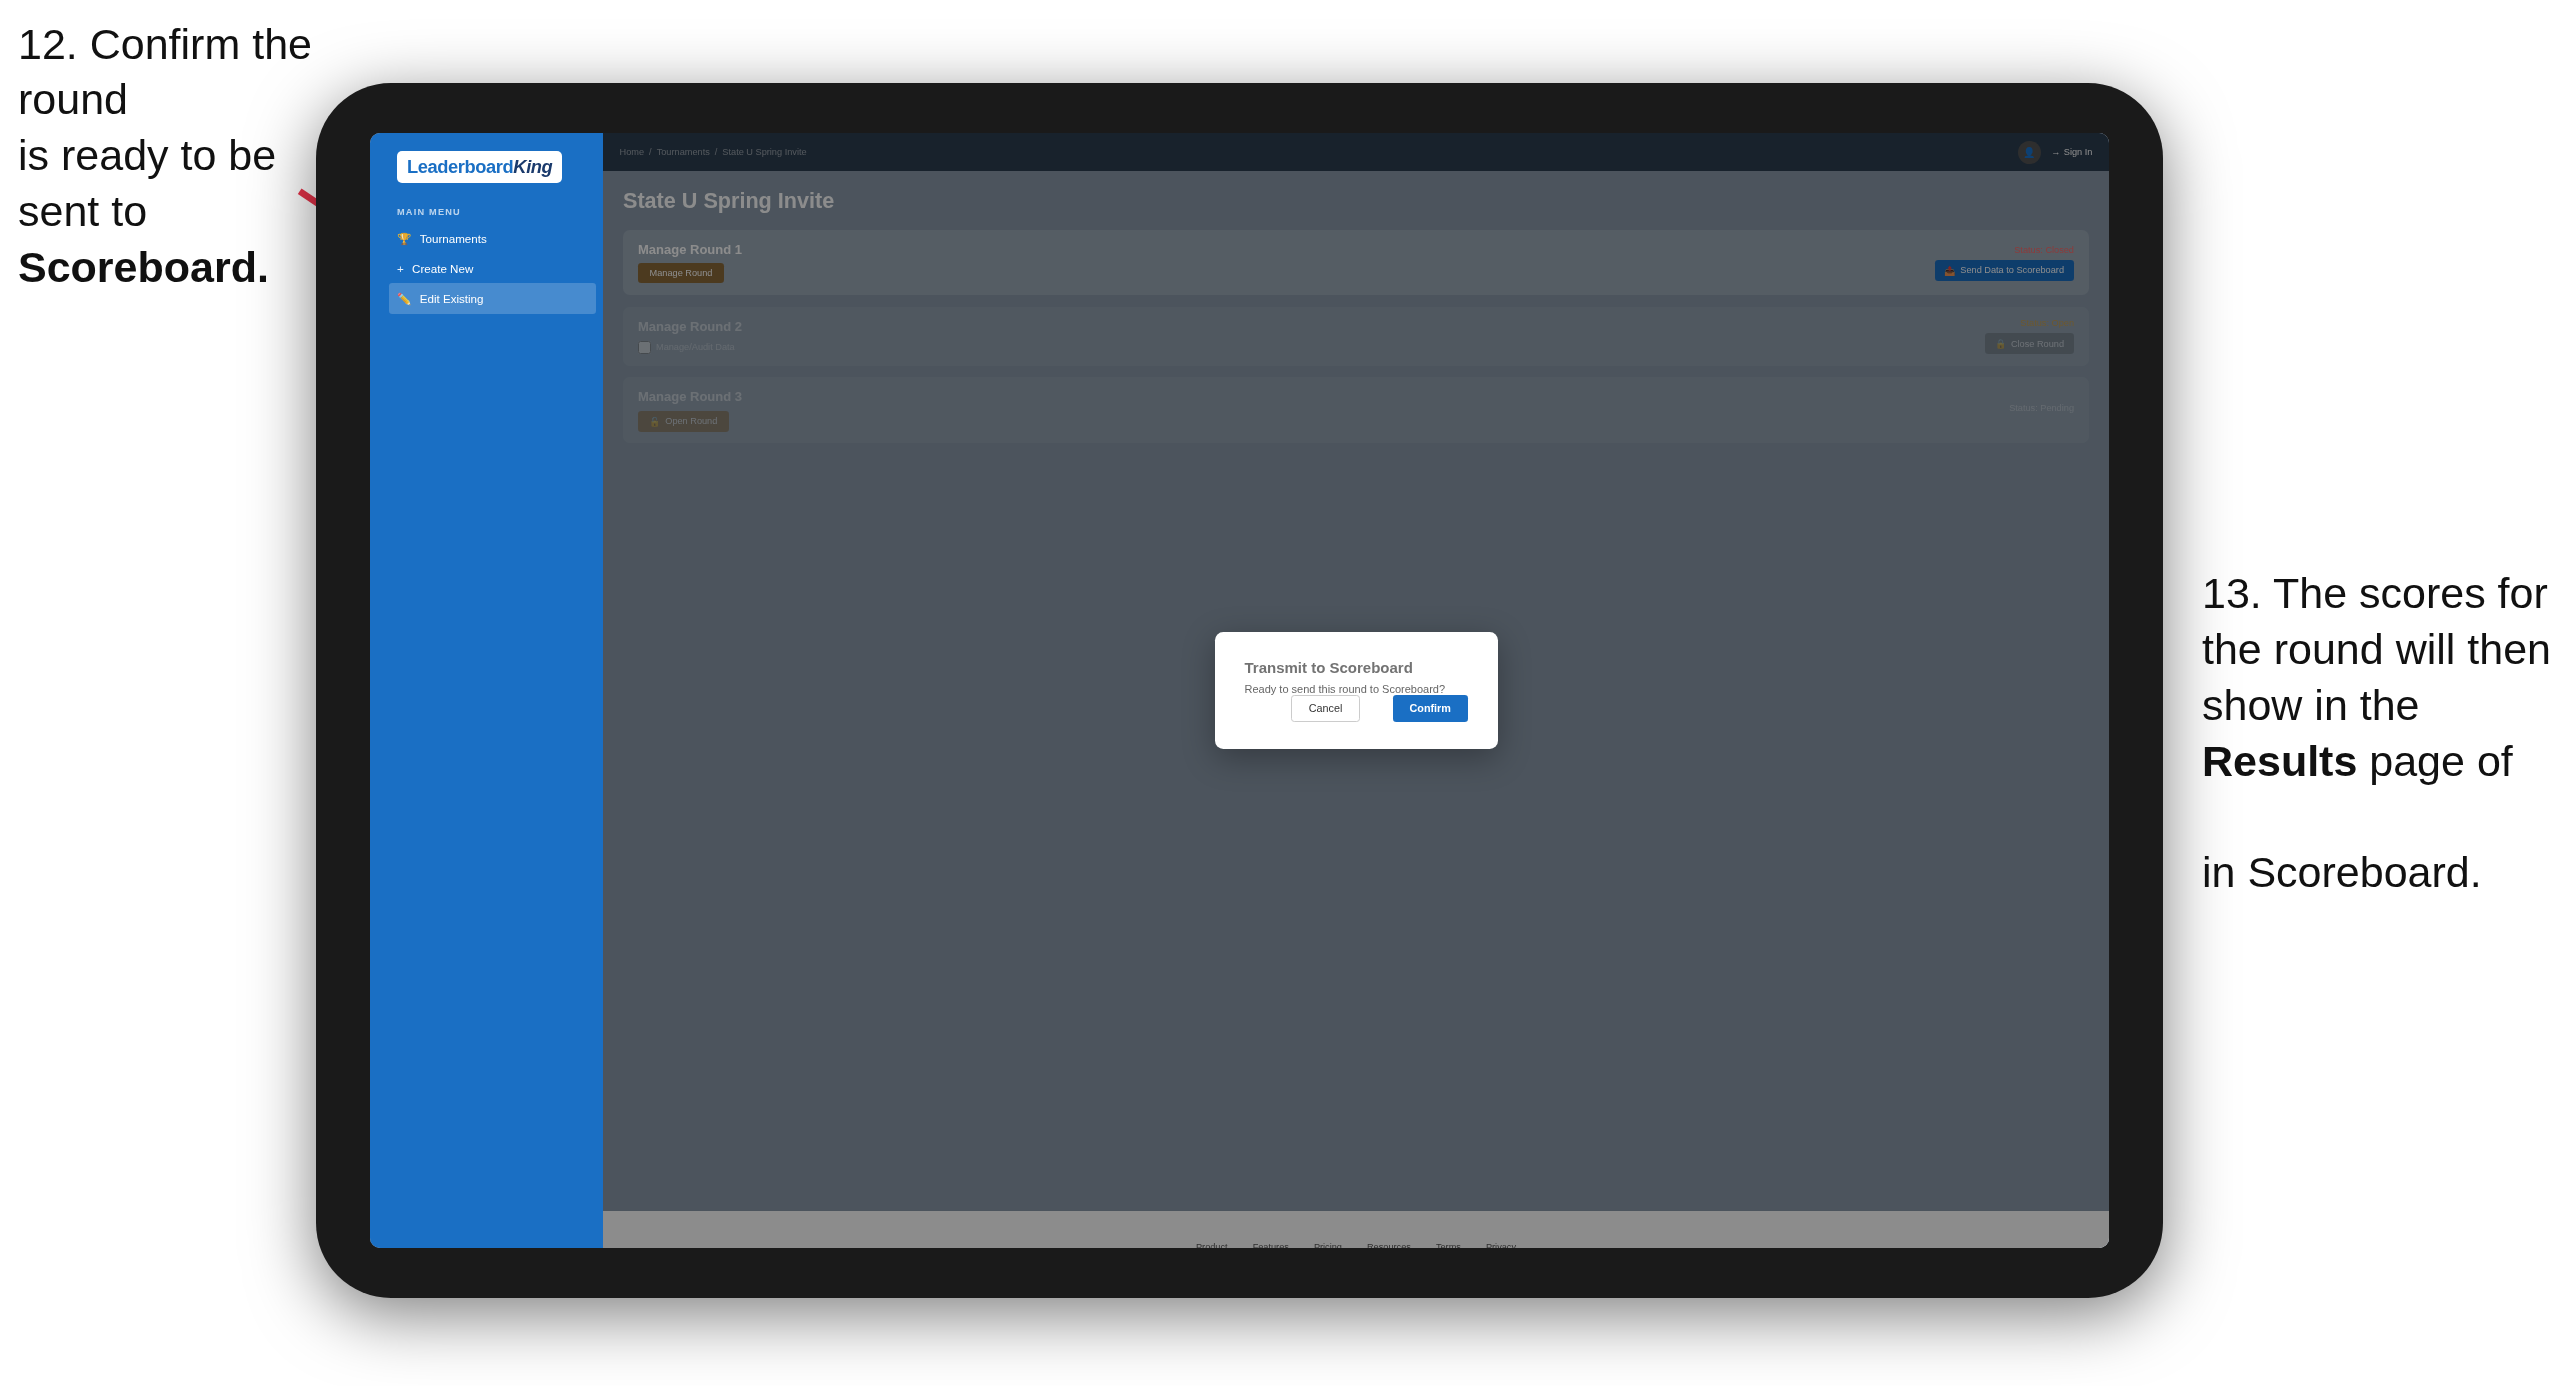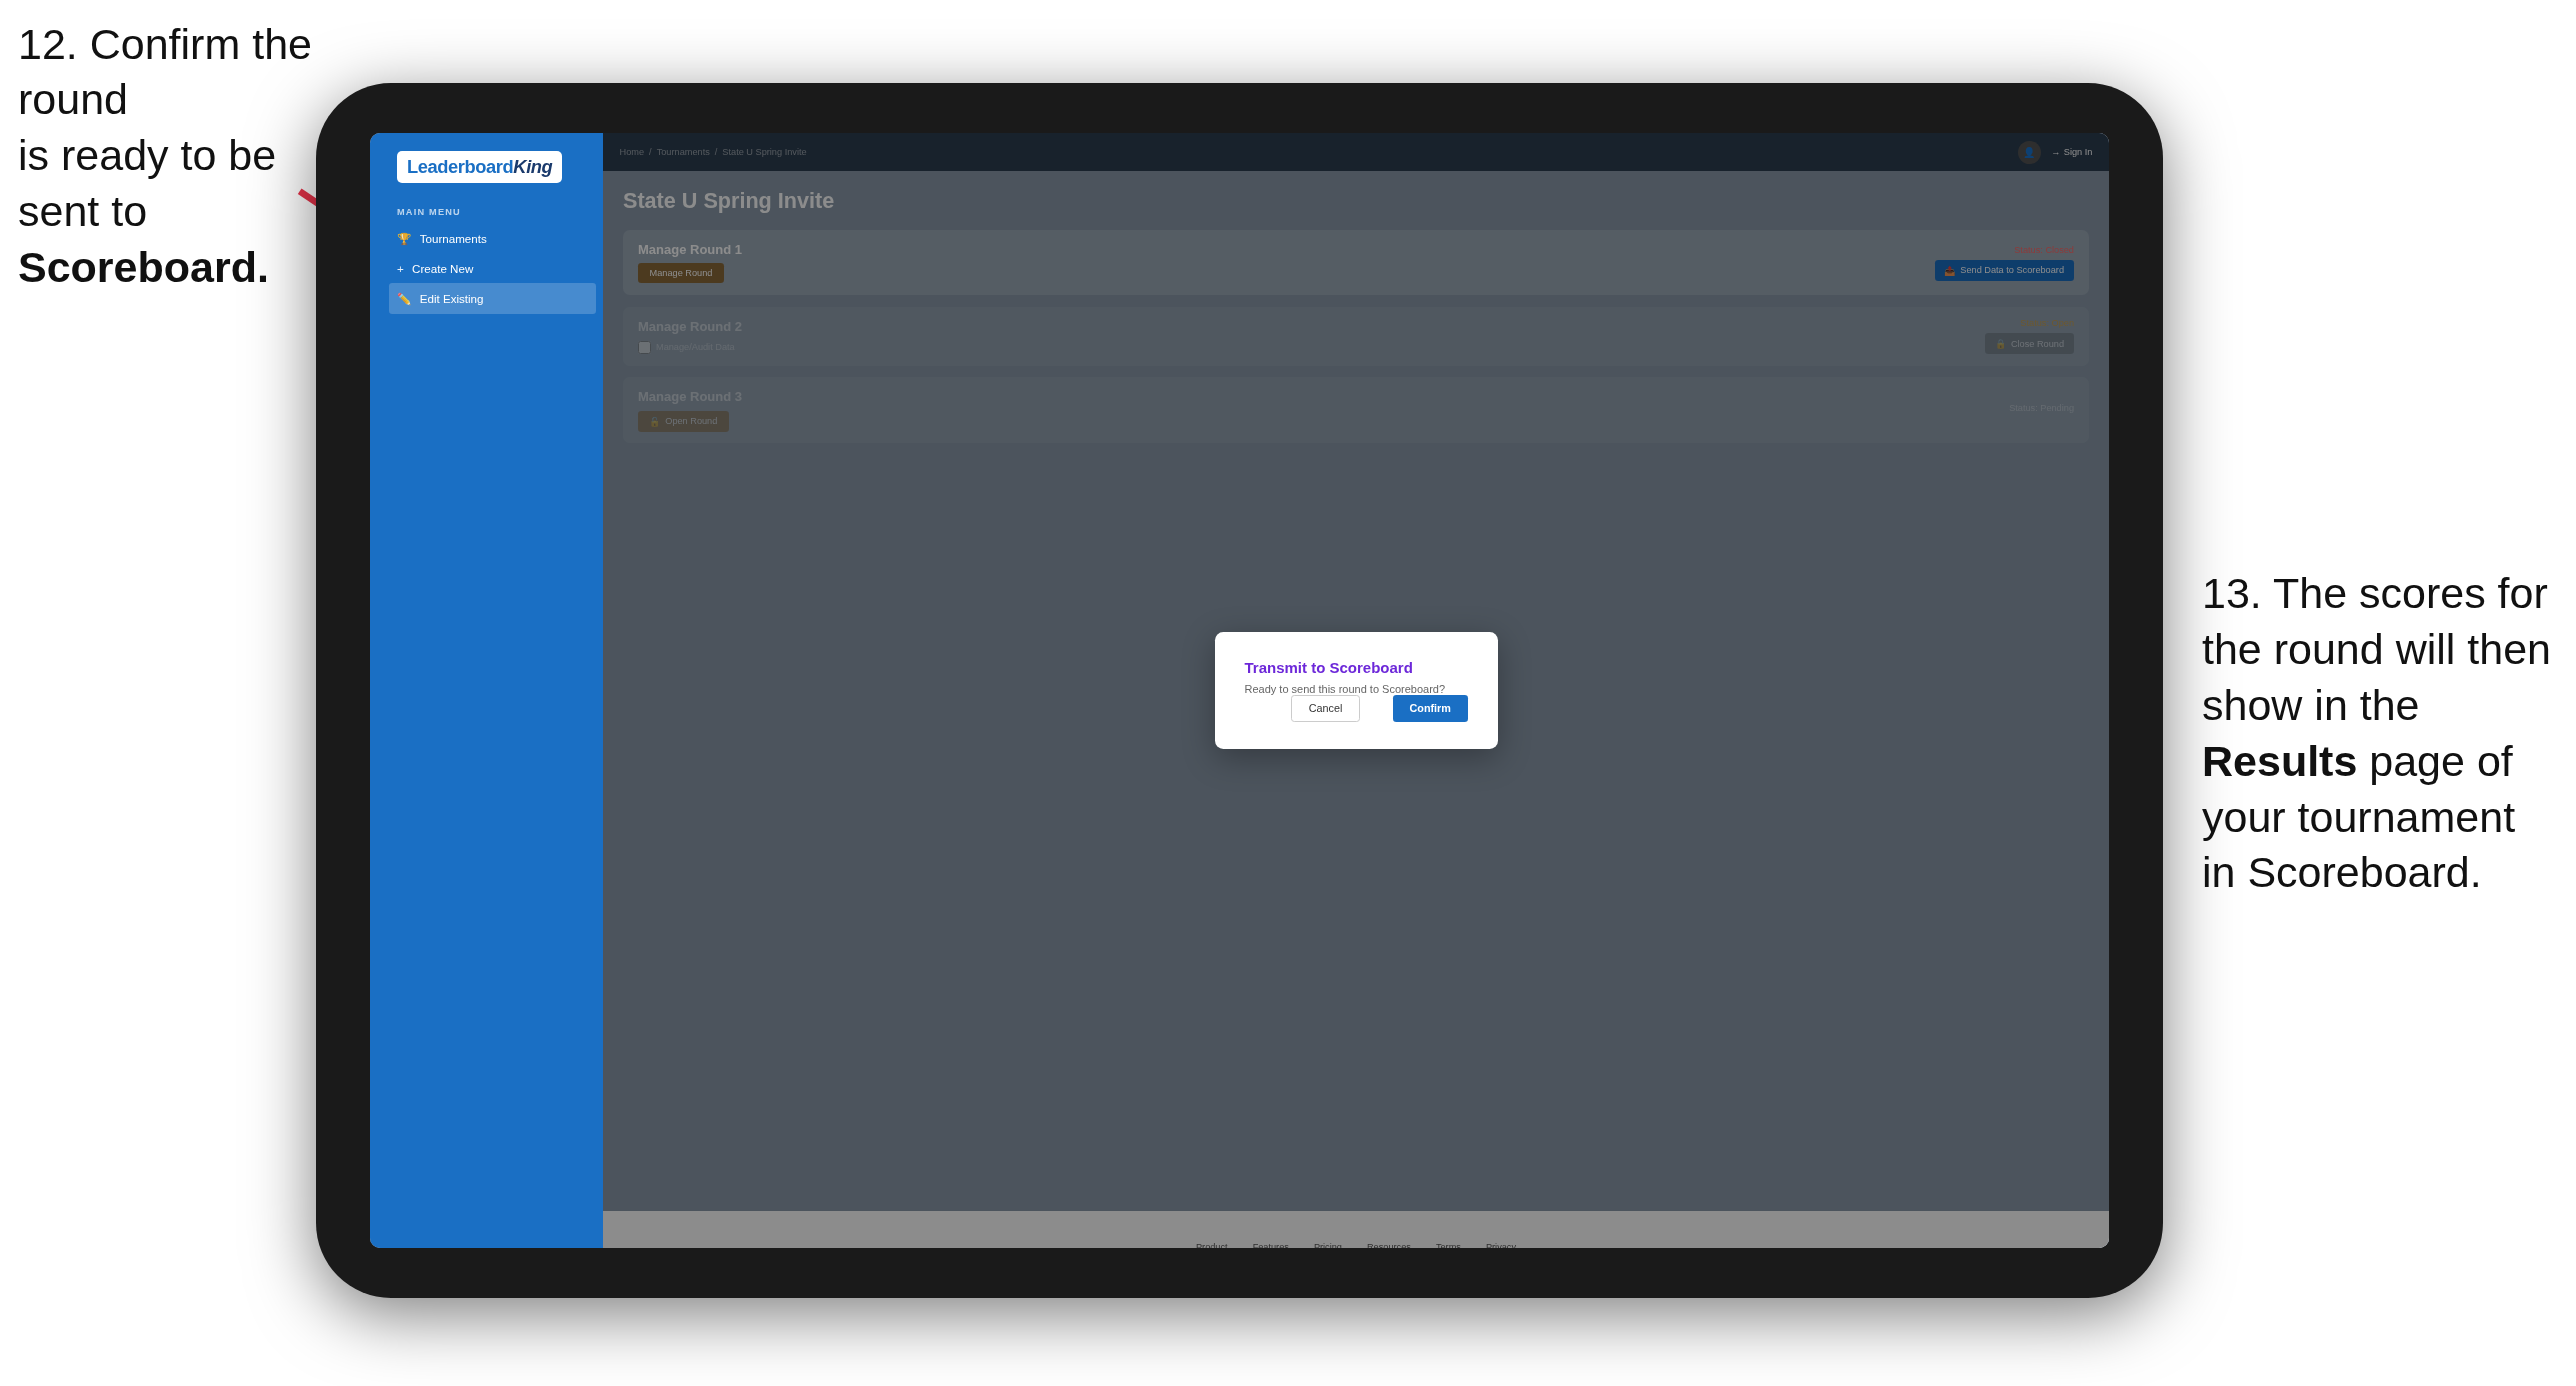--- a/index.html
+++ b/index.html
@@ -334,21 +334,21 @@
       background: white;
       border-radius: 8.3px;
       padding: 27px 30px;
       width: 283px;
       box-shadow: 0 8.3px 33px rgba(0,0,0,0.3);
     }
 
     .modal-title {
       font-size: 15px;
       font-weight: 700;
-      color: #6d28d9;
+      color: #737373;
       margin-bottom: 6.7px;
     }
 
     .modal-subtitle {
       font-size: 11px;
       color: #666;
     }
 
     .modal-buttons {
       display: flex;
@@ -407,21 +407,21 @@
     </marker>
   </defs>
   <line x1="360" y1="230" x2="1150" y2="760" stroke="#e8334a" stroke-width="8" marker-end="url(#arrowhead)"></line>
 </svg>
 
 <div class="annotation-right">
   <span>13. The scores for</span><br>
   <span>the round will then</span><br>
   <span>show in the</span><br>
   <strong>Results</strong><span> page of</span><br>
-  <span>your tournament</span><br>
+  <br>
   <span>in Scoreboard.</span>
 </div>
 
 <div class="tablet">
   <div class="tablet-screen">
     <div class="app-layout">
 
       <div class="sidebar">
         <div class="sidebar-logo">
           <div class="logo-box">

